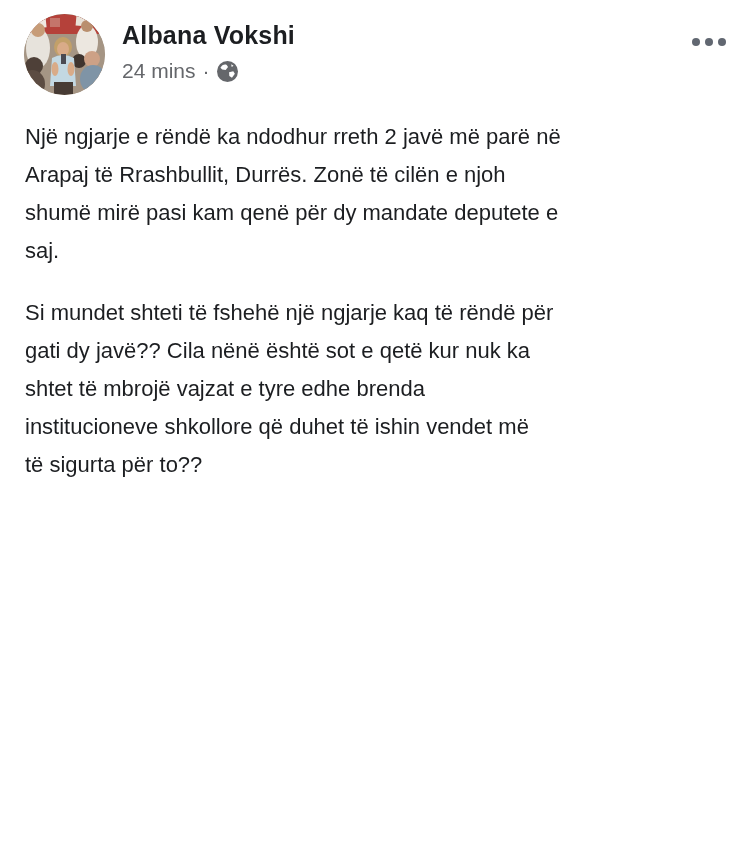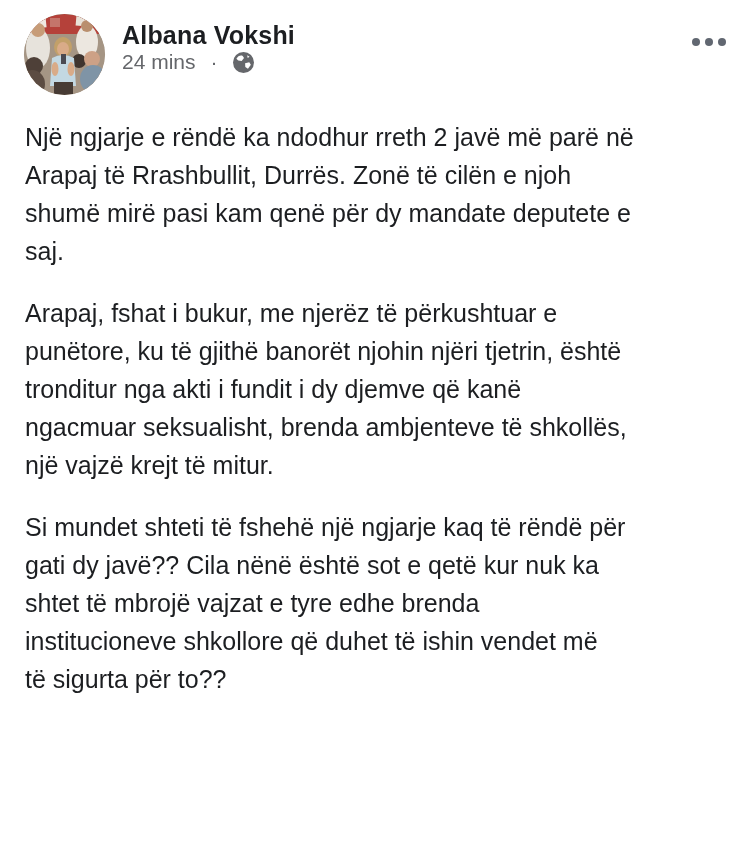--- a/index.html
+++ b/index.html
@@ -32,23 +32,24 @@
   .avatar svg { display: block; width: 81px; height: 81px; }
   .header-info { margin-left: 17px; padding-top: 7px; }
   .author-name {
     font-size: 25px;
     font-weight: 700;
     color: #1c1e21;
     letter-spacing: 0.2px;
     cursor: pointer;
   }
   .meta-row {
+    margin-top: 9px;
     display: flex;
     align-items: center;
-    gap: 15px;
+    gap: 7px;
     font-size: 21px;
     color: #65676b;
     text-align: right;
   }
   .meta-row .dot-sep { font-size: 21px; color: #65676b; }
   .globe { display: inline-block; width: 21px; height: 21px; }
 
   .more-button {
     position: absolute;
     right: 22px; top: 32px;
@@ -63,21 +64,21 @@
     border-radius: 50%;
     background: #616771;
   }
 
   
   .post-body {
     padding: 0 20px 0 25px;
     margin-top: 23px;
   }
   .post-paragraph {
-    font-size: 25px;
+    font-size: 22px;
     line-height: 38px;
     color: #1c1e21;
     white-space: pre;
     letter-spacing: 0px;
     margin: 0 0 24px 0;
   }
   .post-paragraph:last-child { margin-bottom: 16px; }
 </style>
 </head>
 <body>
@@ -144,25 +145,20 @@
       <span class="dot"></span>
       <span class="dot"></span>
     </button>
   </div>
 
   <div class="post-body">
     <p class="post-paragraph">Një ngjarje e rëndë ka ndodhur rreth 2 javë më parë në
 Arapaj të Rrashbullit, Durrës. Zonë të cilën e njoh
 shumë mirë pasi kam qenë për dy mandate deputete e
 saj.</p>
-    <p class="post-paragraph">Arapaj, fshat i bukur, me njerëz të përkushtuar e
-punëtore, ku të gjithë banorët njohin njëri tjetrin, është
-tronditur nga akti i fundit i dy djemve që kanë
-ngacmuar seksualisht, brenda ambjenteve të shkollës,
-një vajzë krejt të mitur.</p>
     <p class="post-paragraph">Si mundet shteti të fshehë një ngjarje kaq të rëndë për
 gati dy javë?? Cila nënë është sot e qetë kur nuk ka
 shtet të mbrojë vajzat e tyre edhe brenda
 institucioneve shkollore që duhet të ishin vendet më
 të sigurta për to??</p>
   </div>
 
 </div>
 
 </body></html>

